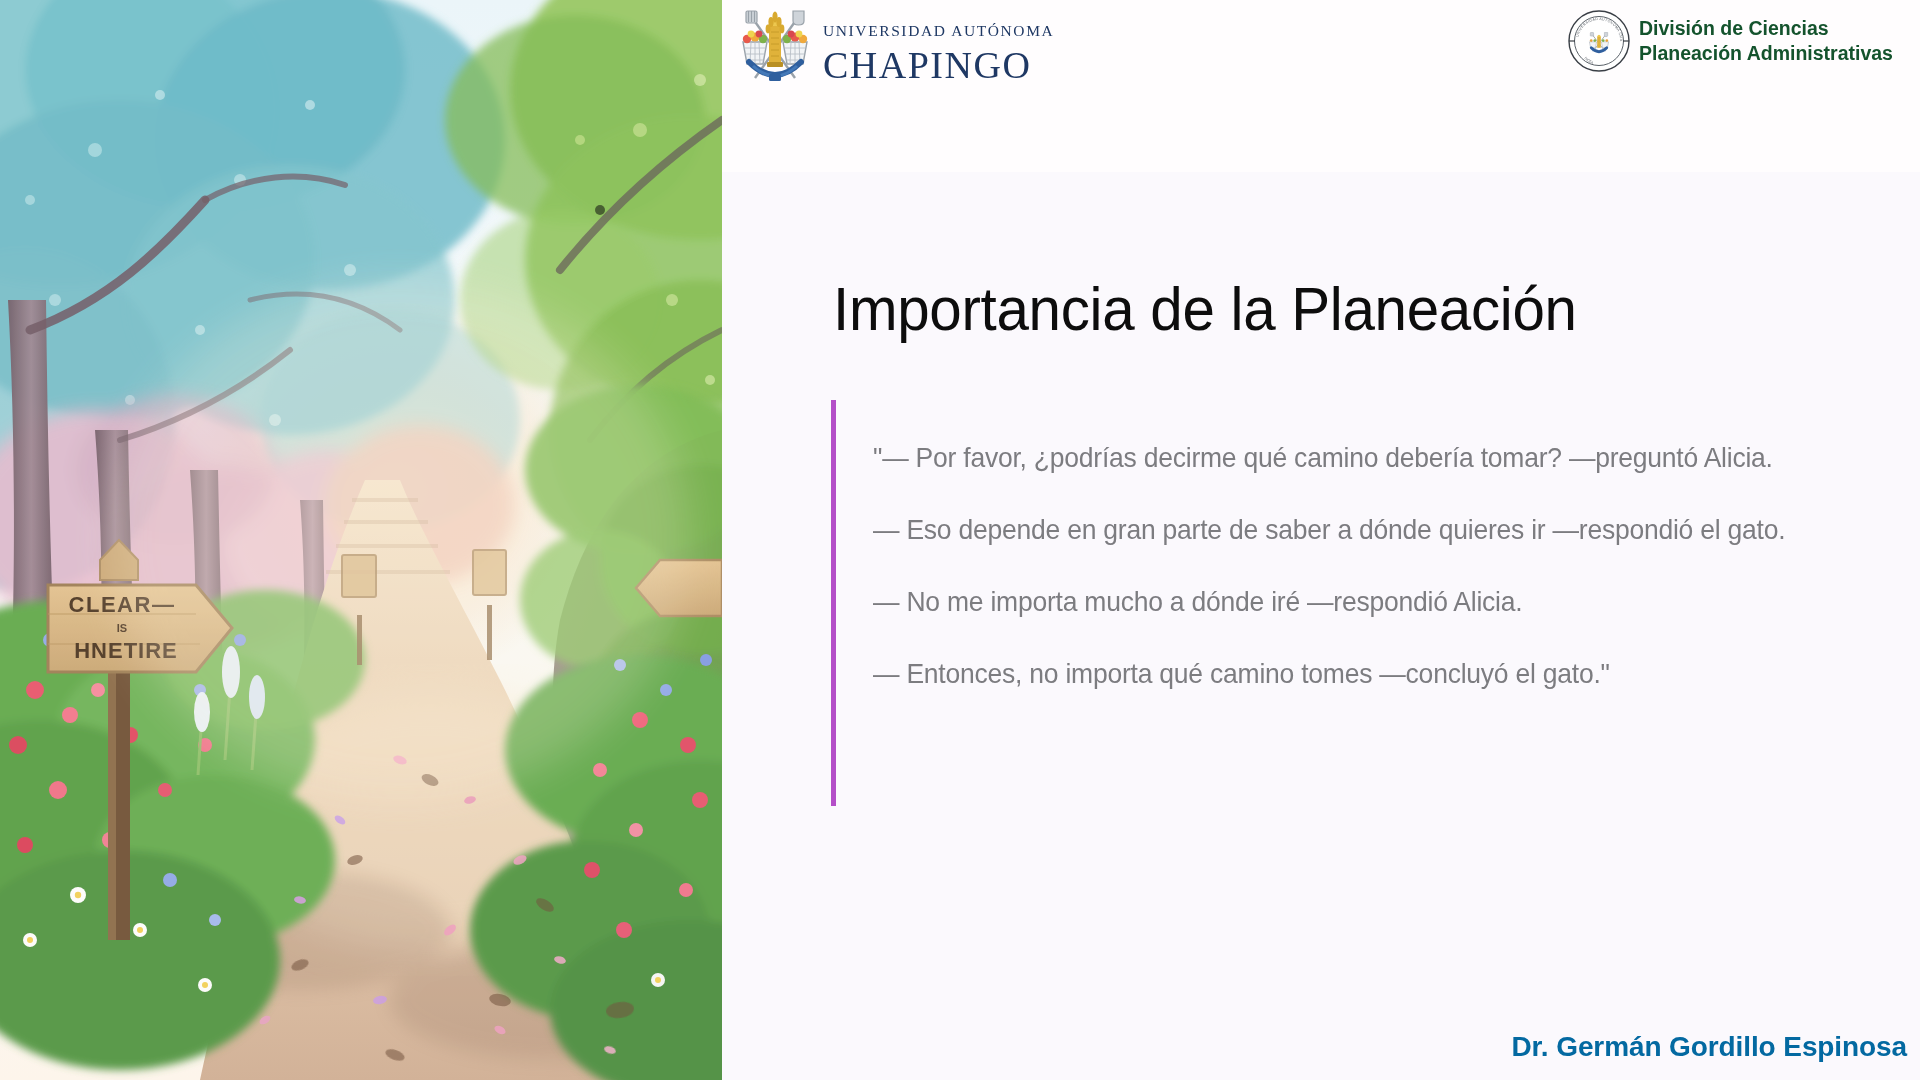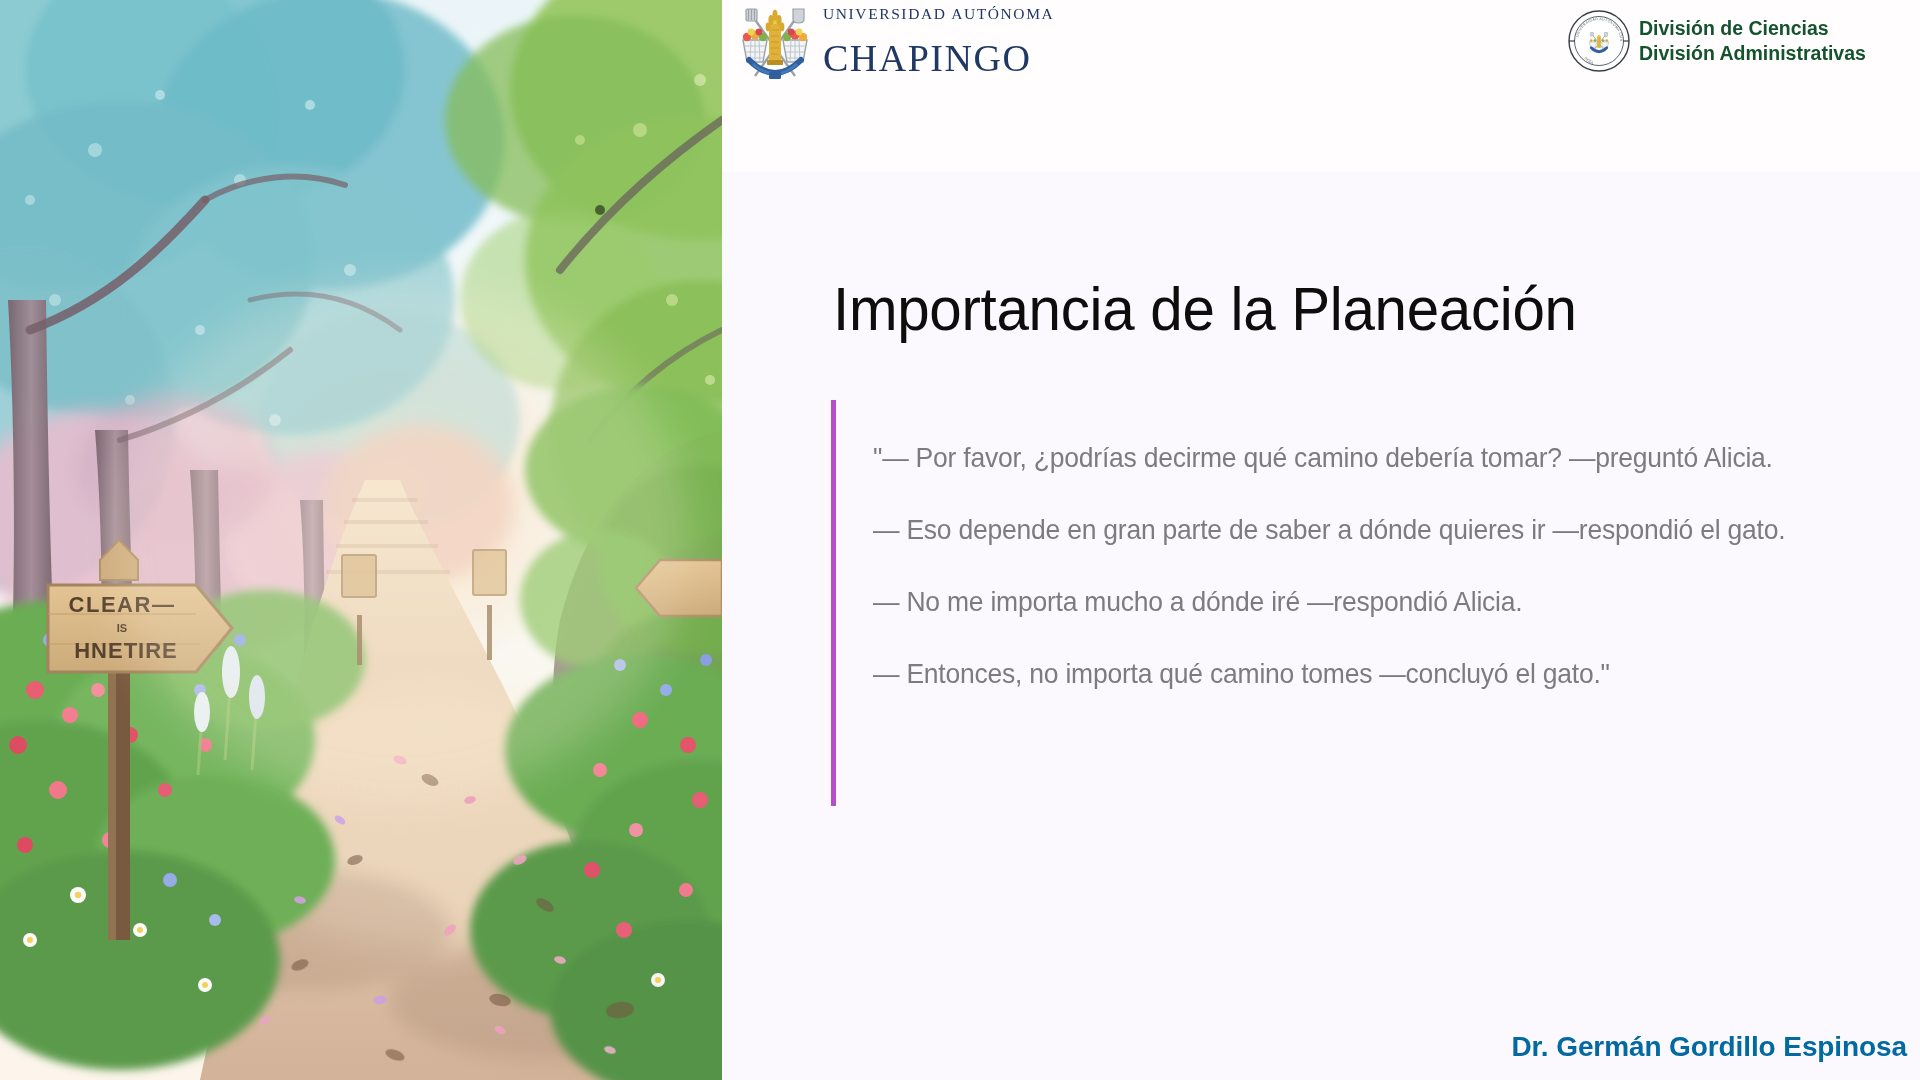--- a/index.html
+++ b/index.html
@@ -23,32 +23,32 @@
     background:#fbf9fd;
   }
   .panel-header {
     position:absolute; left:0; top:0; width:1198px; height:172px;
     background:#fffdfe;
   }
 
   
   .logo-chapingo {
     position:absolute; left:735px; top:6px; width:300px; height:78px;
-    display:flex; align-items:flex-start; gap:8px;
+    display:flex; align-items:flex-end; gap:8px;
   }
   .logo-chapingo .emblem { width:80px; height:76px; flex:0 0 80px; }
   .logo-chapingo .wordmark { display:flex; flex-direction:column; line-height:1; }
   .logo-chapingo .wm-top {
     font-family:"Liberation Serif", serif;
     font-size:15.5px; letter-spacing:1.6px; color:#1f3864; white-space:nowrap;
   }
   .logo-chapingo .wm-main {
     font-family:"Liberation Serif", serif;
     font-size:38px; letter-spacing:1.5px; color:#1f3864; white-space:nowrap;
-    margin-top:17px;
+    margin-top:8px;
   }
 
   .logo-division {
     position:absolute; left:1568px; top:10px; width:345px; height:62px;
     display:flex; align-items:center; gap:9px;
   }
   .logo-division .seal { width:62px; height:62px; flex:0 0 62px; }
   .logo-division .dtext {
     font-family:"Liberation Sans", sans-serif;
     font-weight:bold; font-size:19.5px; line-height:1.28; color:#14532d;
@@ -488,21 +488,21 @@
           <circle cx="14" cy="30" r="4.5" fill="#e8a13c"></circle>
             <circle cx="26" cy="30" r="4.5" fill="#7fb24a"></circle>
           <circle cx="54" cy="30" r="4.5" fill="#7fb24a"></circle>
             <circle cx="66" cy="30" r="4.5" fill="#e8a13c"></circle>
           <path d="M14 54 q26 26 52 0" stroke="#2f5f9e" stroke-width="9" fill="none" stroke-linecap="round"></path>
         </g>
       </svg>
     </span>
     <span class="dtext">
       <span>División de Ciencias</span><br>
-      <span>División Administrativas</span>
+      <span>Planeación Administrativas</span>
     </span>
   </div>
 
   <h1 class="title">Importancia de la Planeación</h1>
 
   <div class="quote-bar"></div>
   <div class="quote-body">
     <div class="qline">"— Por favor, ¿podrías decirme qué camino debería tomar? —preguntó Alicia.</div>
     <div class="qline">— Eso depende en gran parte de saber a dónde quieres ir —respondió el gato.</div>
     <div class="qline">— No me importa mucho a dónde iré —respondió Alicia.</div>

